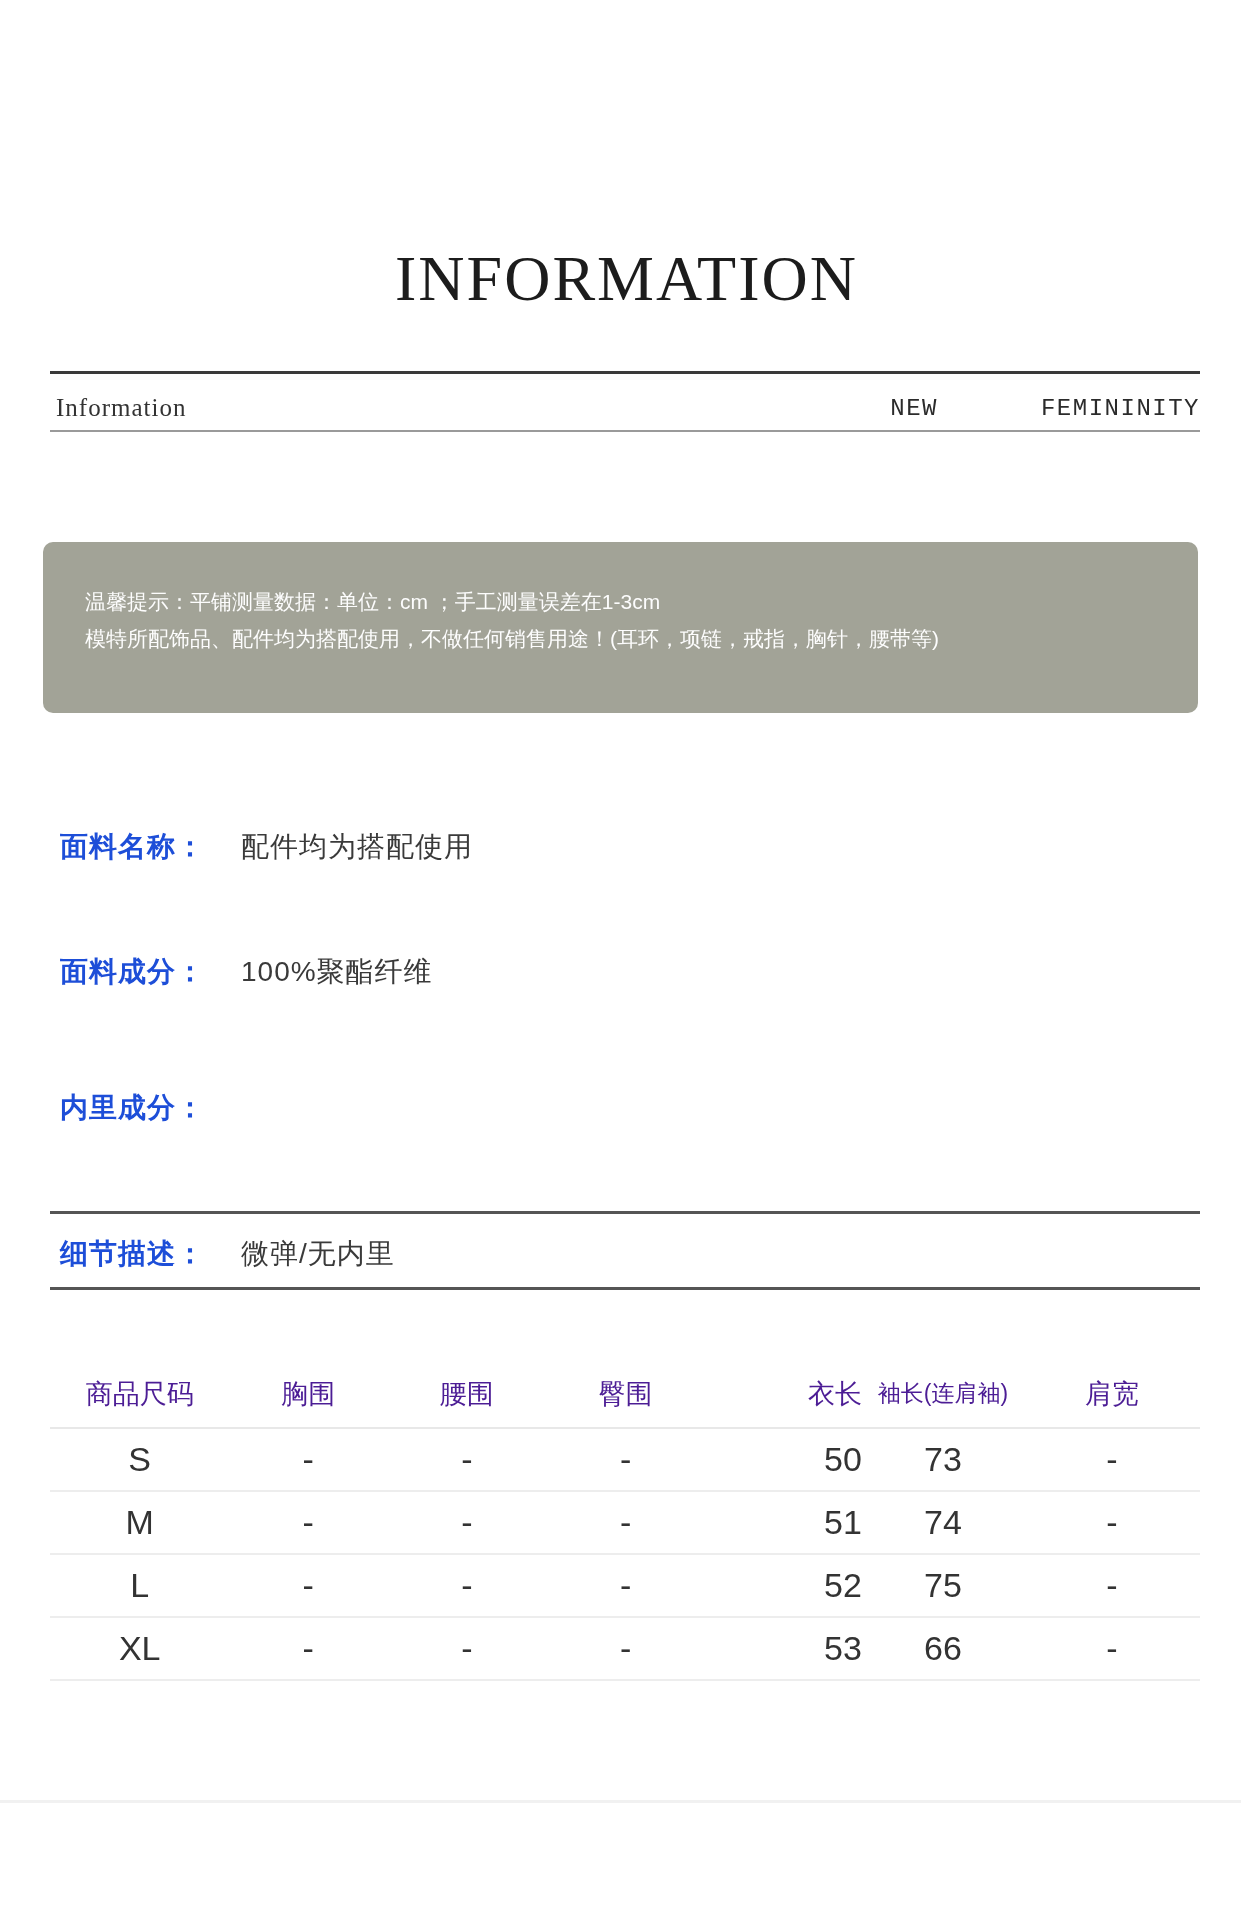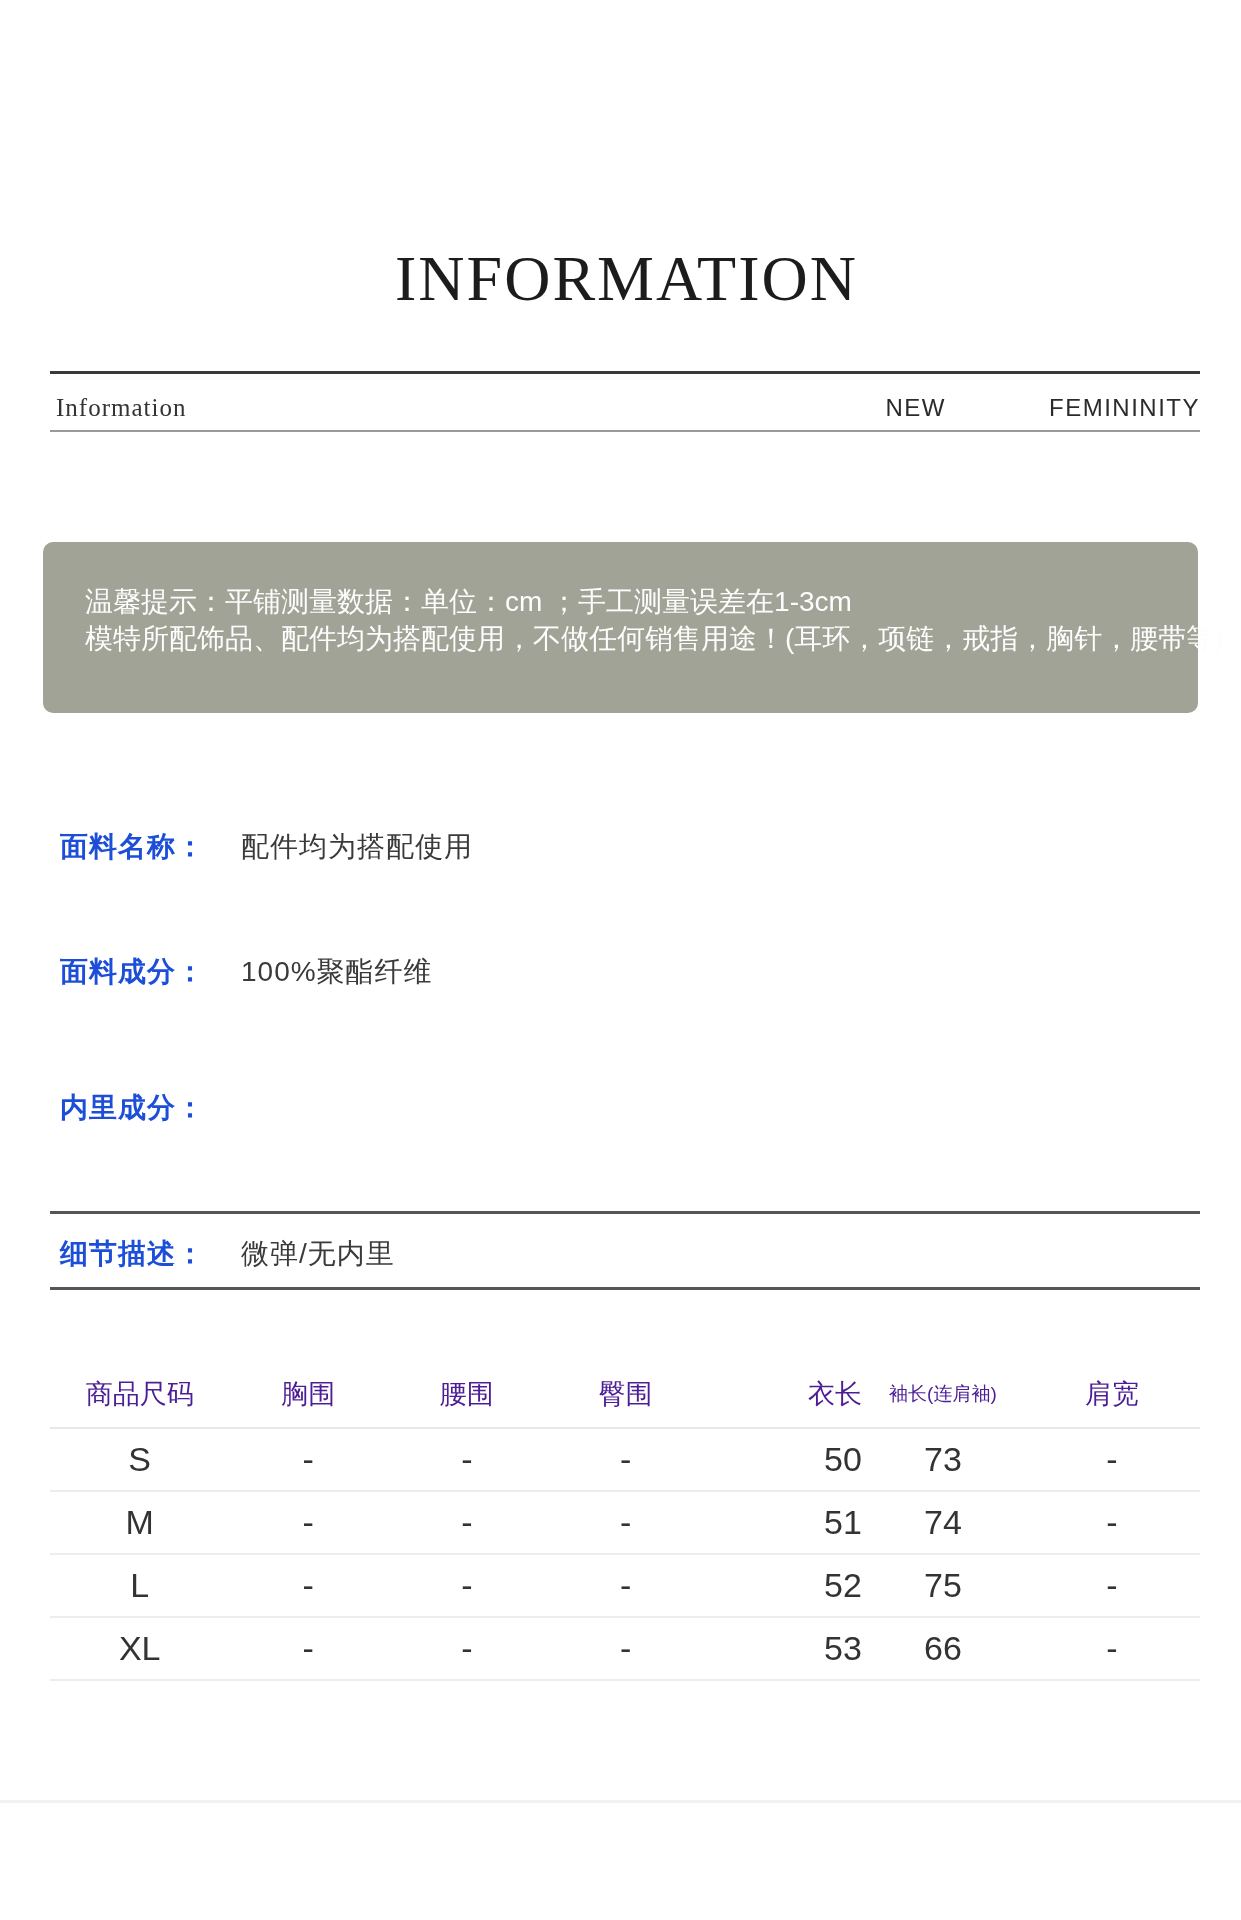--- a/index.html
+++ b/index.html
@@ -25,35 +25,35 @@
   
   .rule-thick { position:absolute; left:50px; width:1150px; top:371px; height:3px; background:#3a3a3a; }
   .subheader {
     position:absolute; top:390px; left:56px; width:1144px; height:36px;
     display:flex; align-items:center;
   }
   .subheader-left {
     font-family:"Liberation Serif","DejaVu Serif",serif;
     font-size:25px; color:#333333; letter-spacing:1px;
   }
-  .subheader-right { margin-left:auto; display:flex; gap:103px; }
+  .subheader-right { margin-left:auto; display:flex; gap:103px;font-family:Liberation Mono, monospace; }
   .subheader-tag {
     font-size:24px; font-weight:500; letter-spacing:1.5px; color:#2b2b2b;
   }
   .rule-thin { position:absolute; left:50px; width:1150px; top:430px; height:2px; background:#9a9a9a; }
 
   
   .notice {
     position:absolute; left:43px; top:542px; width:1155px; height:171px;
     box-sizing:border-box;
     background:#a2a397;
     border-radius:10px;
     padding:41px 30px 0 42px;
     color:#fdfdfd;
-    font-size:28px; line-height:37px;
+    font-size:21px; line-height:37px;
   }
   .notice-line { white-space:nowrap; }
 
   
   .field { position:absolute; left:60px; font-size:28px; white-space:nowrap; }
   .field-label { font-weight:600; color:#1d4ed8; letter-spacing:1px; }
   .field-value { margin-left:36px; font-weight:400; color:#3a3a3a; letter-spacing:1px; }
   .field-fabric-name   { top:828px; }
   .field-fabric-comp   { top:953px; }
   .field-lining-comp   { top:1089px; }
@@ -70,21 +70,21 @@
     font-size:27px; color:#4c1d95;
   }
   .t-row {
     display:flex; height:61px; align-items:center;
     border-bottom:2px solid #ededed;
     font-size:34px; font-weight:400; color:#333333;
   }
   .cell { text-align:center; }
   .c1{ width:15.6%; } .c2{ width:13.7%; } .c3{ width:13.9%; }
   .c4{ width:13.7%; } .c5{ width:13.7%;text-align:right; } .c6{ width:14.1%; } .c7{ width:15.3%; }
-  .t-header .c6 { font-size:19px; }
+  .t-header .c6 { font-size:23px; }
 
   
   .page-divider { position:absolute; left:0; top:1800px; width:100%; height:3px; background:#f1f1f1; }
 </style>
 </head>
 <body>
 
 <div class="page">
 
   <div class="main-title">INFORMATION</div>

